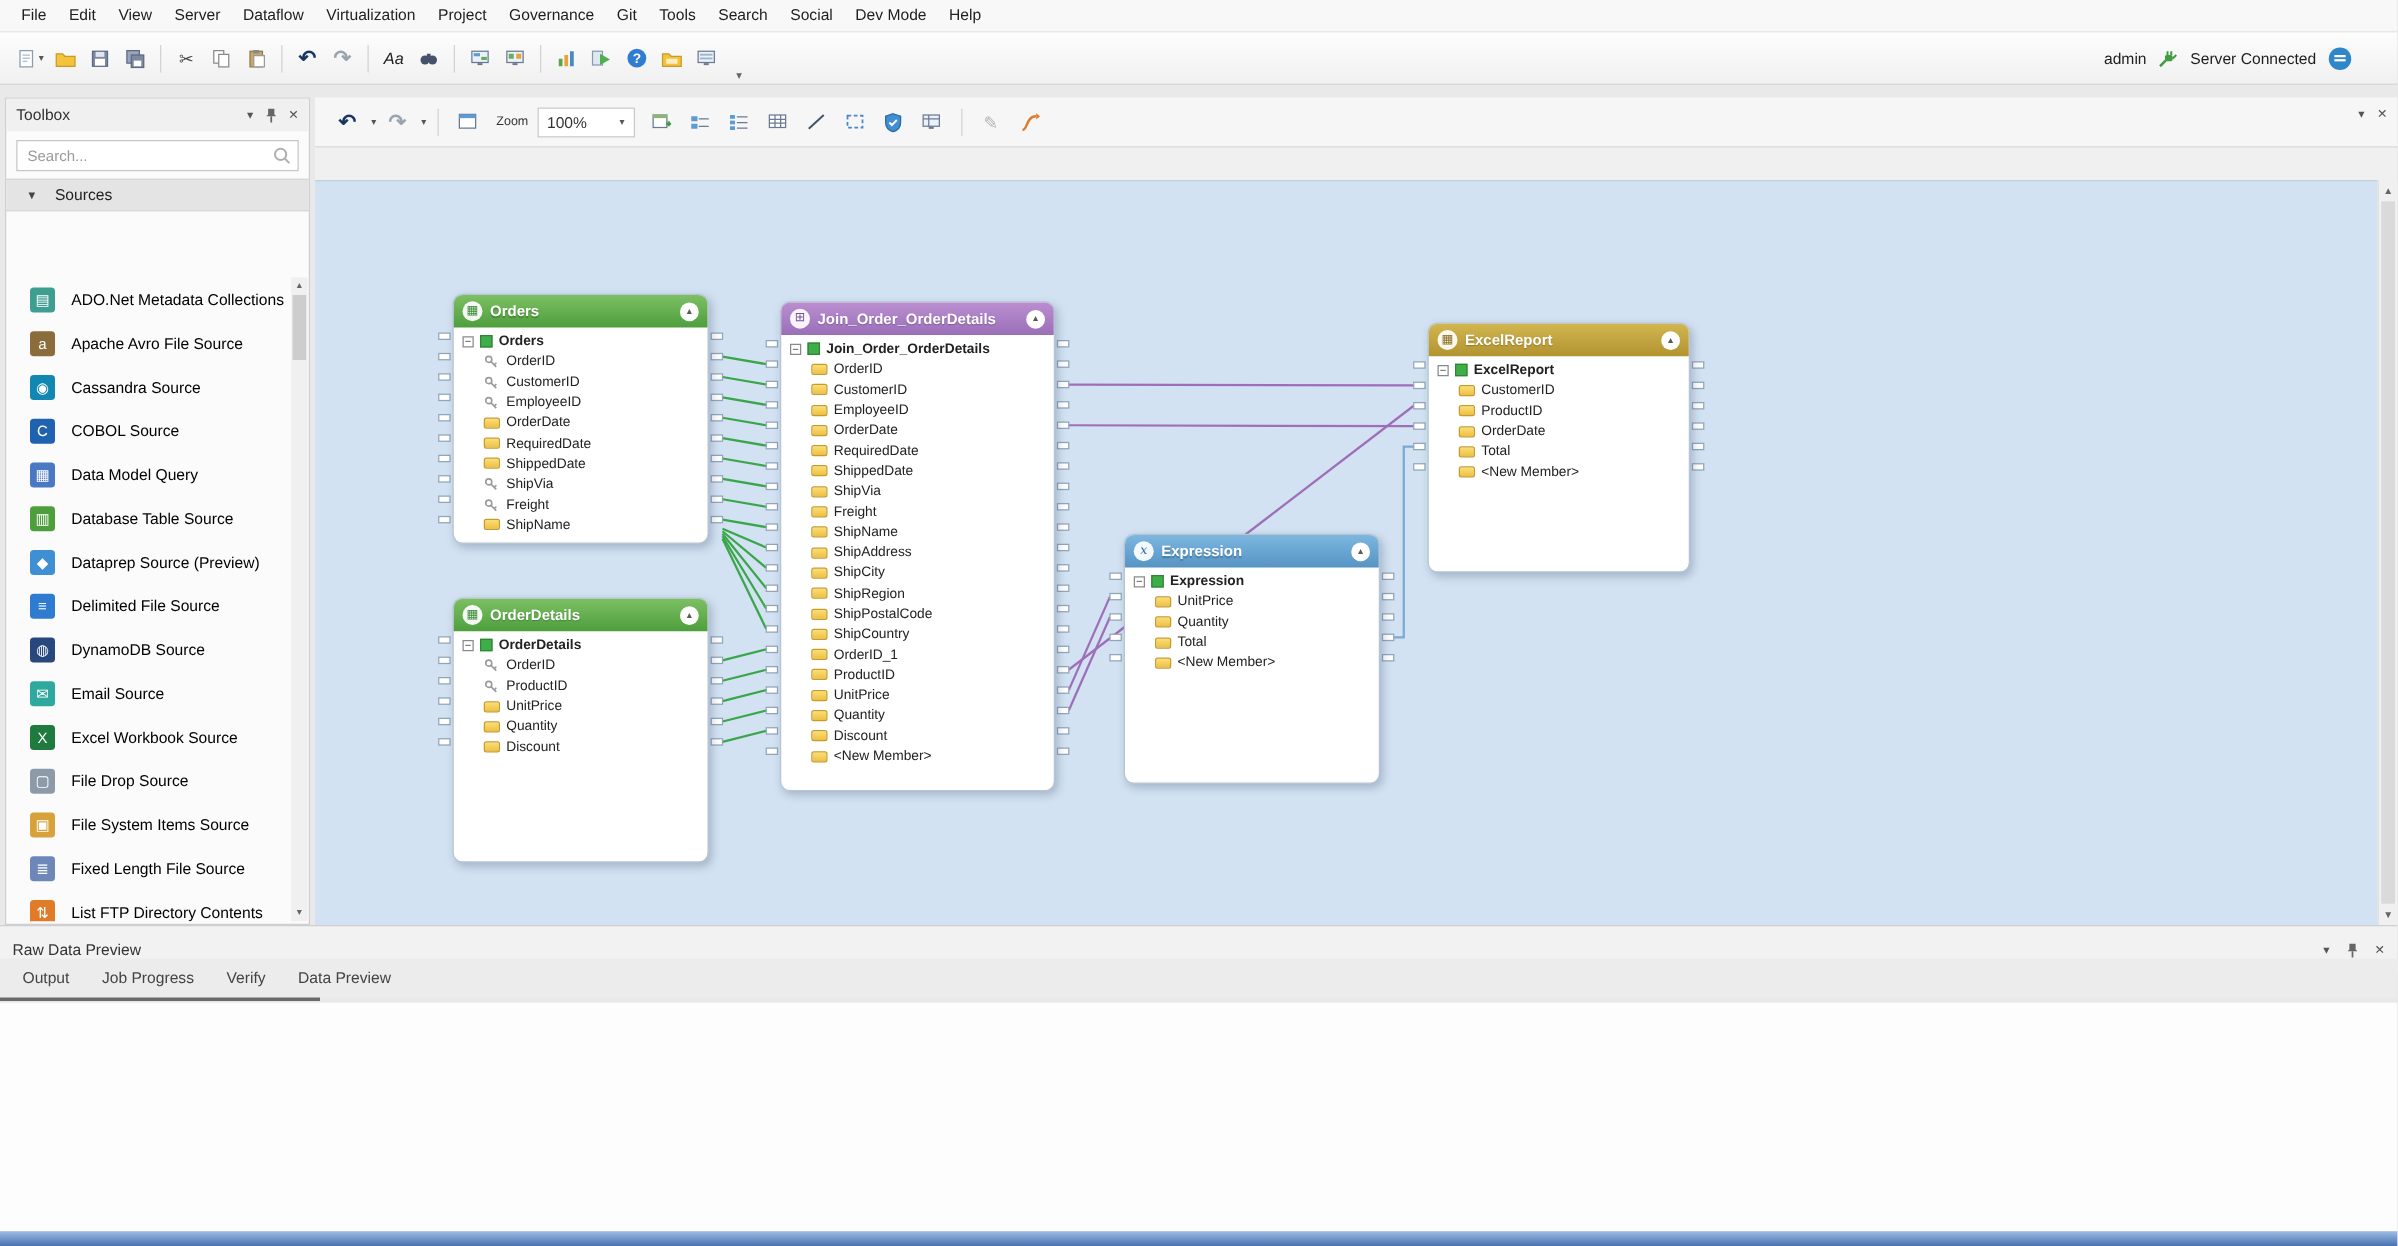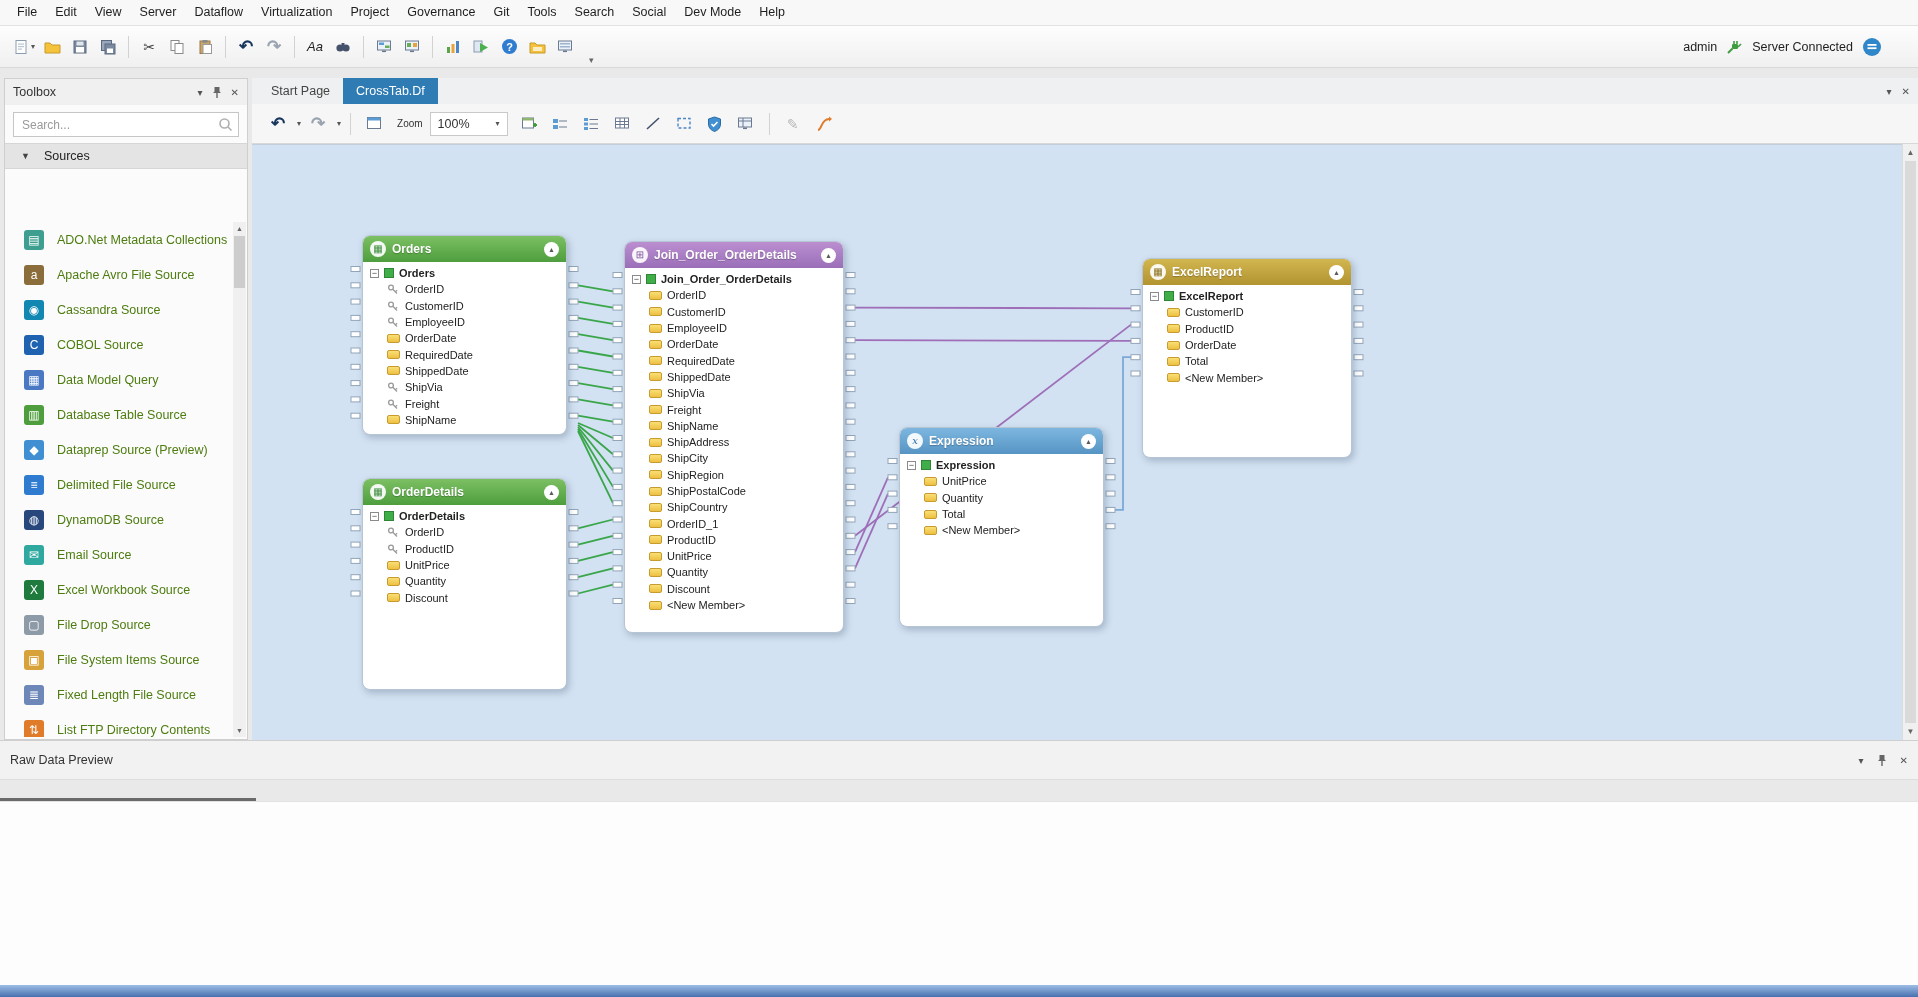--- a/index.html
+++ b/index.html
@@ -40,21 +40,21 @@
   .tbx-search input::placeholder { color:#9a9a9a; }
   .tbx-search svg { position:absolute; right:6px; top:5px; }
   .tbx-section { height:26px; background:#e4e4e4; border-top:1px solid #d6d6d6;
                  border-bottom:1px solid #d6d6d6; display:flex; align-items:center;
                  padding-left:16px; gap:14px; font-size:12.5px; color:#222; }
   .tbx-section .tri { font-size:9px; color:#444; }
   .tbx-list { position:absolute; top:143px; bottom:2px; left:1px; right:15px; overflow:hidden; background:#fbfbfb; }
   .tb-item { height:35px; display:flex; align-items:center; padding-left:18px; gap:13px; }
   .tb-icon { width:20px; height:20px; border-radius:3px; color:#fff; font-size:12px;
              display:flex; align-items:center; justify-content:center; flex:none; }
-  .tb-label { font-size:12.5px; color:#4d7c0f; white-space:nowrap; }
+  .tb-label { font-size:12.5px; color:#000000; white-space:nowrap; }
   .tbx-scroll { position:absolute; right:1px; top:143px; bottom:2px; width:13px; background:#f0f0f0; }
   .tbx-scroll .arr { position:absolute; left:0; width:13px; height:13px; font-size:7px; color:#666;
                      display:flex; align-items:center; justify-content:center; }
   .tbx-scroll .thumb { position:absolute; left:1px; right:1px; top:14px; height:52px; background:#cdcdcd; }
 
   
   .docarea { position:absolute; left:252px; right:0; top:78px; bottom:257px; background:#f0f0f0; }
   .tabstrip { position:relative; height:26px; background:#eef0f2; display:flex; align-items:stretch; padding-left:6px; }
   .doc-tab { padding:0 13px; font-size:12.5px; color:#444; line-height:26px; cursor:default; }
   .doc-tab.active { background:#2f7cb5; color:#fff; }
@@ -355,24 +355,20 @@
         </div>
       </div>
     <div class="tbx-scroll">
       <div class="arr" style="top:0">▲</div>
       <div class="thumb"></div>
       <div class="arr" style="bottom:0">▼</div>
     </div>
   </div>
 
   <div class="docarea">
-    <div class="tabstrip">
-        <div class="doc-tab">Start Page</div>
-        <div class="doc-tab active">CrossTab.Df</div>
-      </div>
     <div class="tabstrip-icons">
       <span>▾</span>
       <span>✕</span>
     </div>
 
     <div class="canvas-toolbar">
       <span class="tb-btn glyph-navy">↶</span>
       <span class="mini-caret">▾</span>
       <span class="tb-btn glyph-gray">↷</span>
       <span class="mini-caret">▾</span>
@@ -857,16 +853,22 @@
     <span>Raw Data Preview</span>
     <span class="spacer"></span>
     <span class="pb-icon">▾</span>
     <svg class="pb-icon" width="12" height="13">
         <path d="M3.5 1 h5 v4.5 l1.5 1.5 h-8 l1.5 -1.5 z" fill="#666"></path>
         <line x1="6" y1="7" x2="6" y2="12" stroke="#666" stroke-width="1.4"></line>
       </svg>
     <span class="pb-icon">✕</span>
   </div>
 
+  <div class="bottom-tabs">
+      <div class="bottom-tab">Output</div>
+      <div class="bottom-tab">Job Progress</div>
+      <div class="bottom-tab">Verify</div>
+      <div class="bottom-tab">Data Preview</div>
+    </div>
   <div class="tabs-underline"></div>
   <div class="bottom-fill"></div>
   <div class="status-strip"></div>
 </div>
 
 </body></html>

